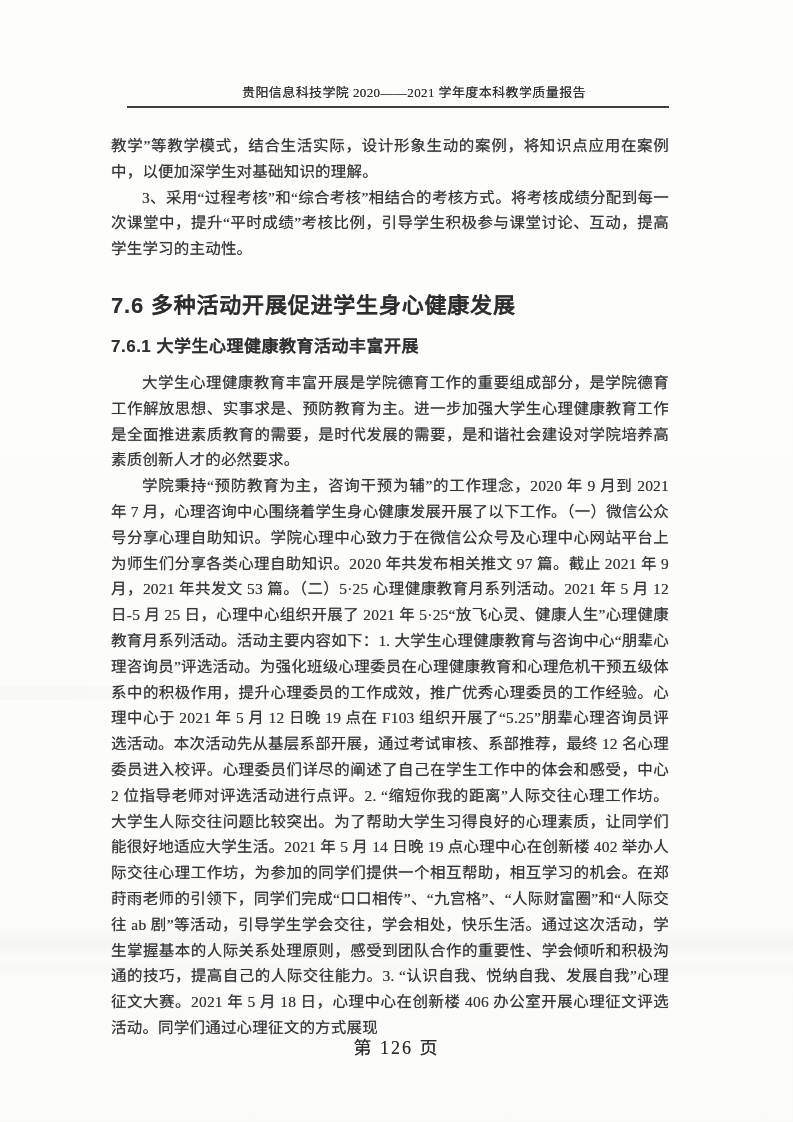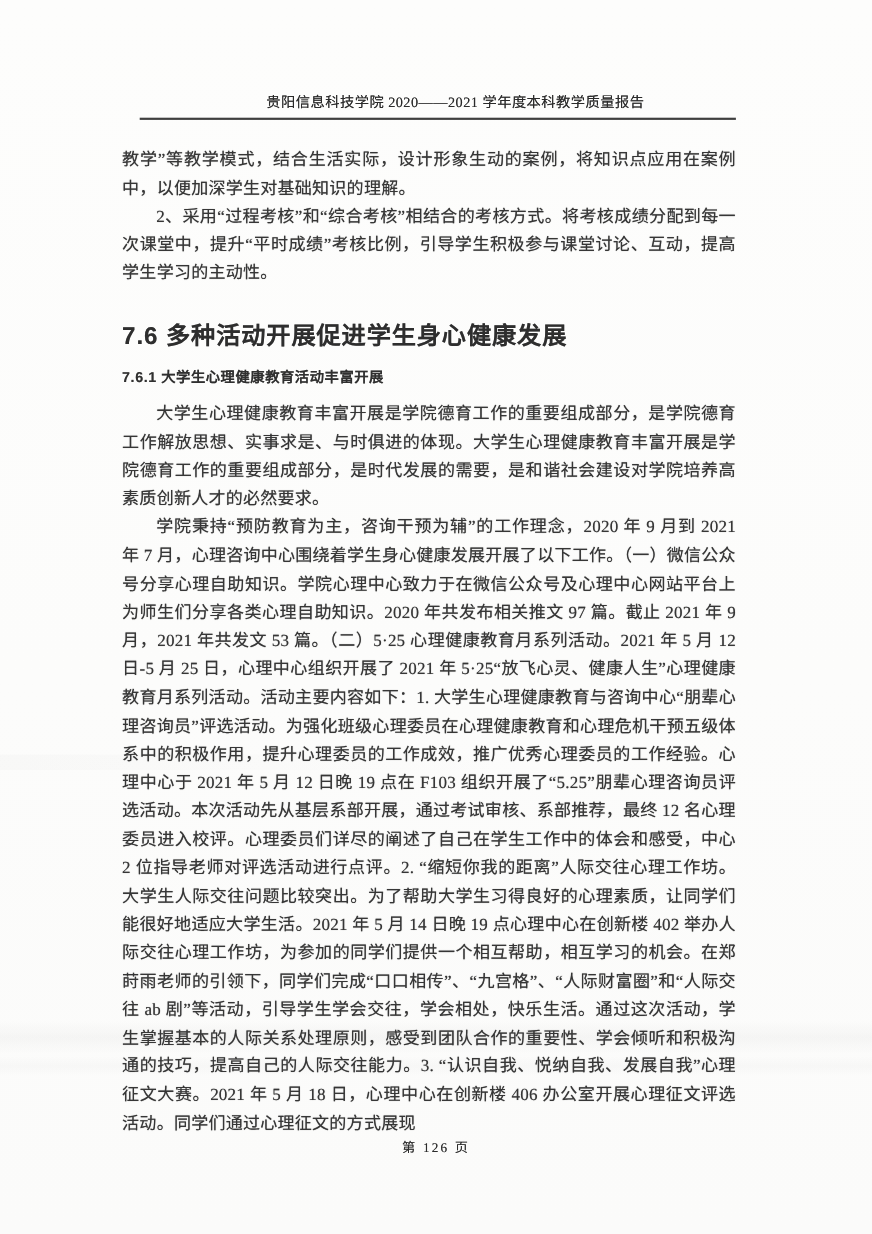--- a/index.html
+++ b/index.html
@@ -76,36 +76,36 @@
     font-family: "Liberation Sans", "DejaVu Sans", sans-serif;
     font-size: 22px;
     font-weight: 700;
     letter-spacing: 0.8px;
     color: #2e2e2e;
     text-shadow: 0 0 0.5px rgba(40,40,40,0.55);
   }
   .subsection-heading {
     margin: 0 0 13px 0;
     font-family: "Liberation Sans", "DejaVu Sans", sans-serif;
-    font-size: 13px;
+    font-size: 17px;
     font-weight: 600;
     letter-spacing: 0.5px;
     color: #303030;
     text-shadow: 0 0 0.5px rgba(40,40,40,0.5);
   }
 
   .page-footer {
     position: absolute;
     left: 0;
     right: 0;
     top: 1033px;
     text-align: center;
   }
   .page-number {
-    font-size: 12px;
+    font-size: 18px;
     color: #2c2c2c;
     letter-spacing: 2px;
     text-shadow: 0 0 0.5px rgba(40,40,40,0.6);
   }
 </style>
 </head>
 <body>
 
 <div class="page">
 
@@ -114,27 +114,27 @@
   <div class="scan-streak s3"></div>
 
   <div class="page-header">
     <span class="running-title">贵阳信息科技学院 2020——2021 学年度本科教学质量报告</span>
   </div>
 
   <div class="page-body">
 
     <p class="body-para">教学”等教学模式，结合生活实际，设计形象生动的案例，将知识点应用在案例中，以便加深学生对基础知识的理解。</p>
 
-    <p class="body-para indent">2、采用“过程考核”和“综合考核”相结合的考核方式。将考核成绩分配到每一次课堂中，提升“平时成绩”考核比例，引导学生积极参与课堂讨论、互动，提高学生学习的主动性。</p>
+    <p class="body-para indent">3、采用“过程考核”和“综合考核”相结合的考核方式。将考核成绩分配到每一次课堂中，提升“平时成绩”考核比例，引导学生积极参与课堂讨论、互动，提高学生学习的主动性。</p>
 
     <h2 class="section-heading">7.6 多种活动开展促进学生身心健康发展</h2>
 
     <h3 class="subsection-heading">7.6.1 大学生心理健康教育活动丰富开展</h3>
 
-    <p class="body-para indent">大学生心理健康教育丰富开展是学院德育工作的重要组成部分，是学院德育工作解放思想、实事求是、与时俱进的体现。大学生心理健康教育丰富开展是学院德育工作的重要组成部分，是时代发展的需要，是和谐社会建设对学院培养高素质创新人才的必然要求。</p>
+    <p class="body-para indent">大学生心理健康教育丰富开展是学院德育工作的重要组成部分，是学院德育工作解放思想、实事求是、预防教育为主。进一步加强大学生心理健康教育工作是全面推进素质教育的需要，是时代发展的需要，是和谐社会建设对学院培养高素质创新人才的必然要求。</p>
 
     <p class="body-para indent">学院秉持“预防教育为主，咨询干预为辅”的工作理念，2020 年 9 月到 2021 年 7 月，心理咨询中心围绕着学生身心健康发展开展了以下工作。（一）微信公众号分享心理自助知识。学院心理中心致力于在微信公众号及心理中心网站平台上为师生们分享各类心理自助知识。2020 年共发布相关推文 97 篇。截止 2021 年 9 月，2021 年共发文 53 篇。（二）5·25 心理健康教育月系列活动。2021 年 5 月 12 日-5 月 25 日，心理中心组织开展了 2021 年 5·25“放飞心灵、健康人生”心理健康教育月系列活动。活动主要内容如下：1. 大学生心理健康教育与咨询中心“朋辈心理咨询员”评选活动。为强化班级心理委员在心理健康教育和心理危机干预五级体系中的积极作用，提升心理委员的工作成效，推广优秀心理委员的工作经验。心理中心于 2021 年 5 月 12 日晚 19 点在 F103 组织开展了“5.25”朋辈心理咨询员评选活动。本次活动先从基层系部开展，通过考试审核、系部推荐，最终 12 名心理委员进入校评。心理委员们详尽的阐述了自己在学生工作中的体会和感受，中心 2 位指导老师对评选活动进行点评。2. “缩短你我的距离”人际交往心理工作坊。大学生人际交往问题比较突出。为了帮助大学生习得良好的心理素质，让同学们能很好地适应大学生活。2021 年 5 月 14 日晚 19 点心理中心在创新楼 402 举办人际交往心理工作坊，为参加的同学们提供一个相互帮助，相互学习的机会。在郑莳雨老师的引领下，同学们完成“口口相传”、“九宫格”、“人际财富圈”和“人际交往 ab 剧”等活动，引导学生学会交往，学会相处，快乐生活。通过这次活动，学生掌握基本的人际关系处理原则，感受到团队合作的重要性、学会倾听和积极沟通的技巧，提高自己的人际交往能力。3. “认识自我、悦纳自我、发展自我”心理征文大赛。2021 年 5 月 18 日，心理中心在创新楼 406 办公室开展心理征文评选活动。同学们通过心理征文的方式展现</p>
 
   </div>
 
   <div class="page-footer">
     <span class="page-number">第 126 页</span>
   </div>
 
 </div>

